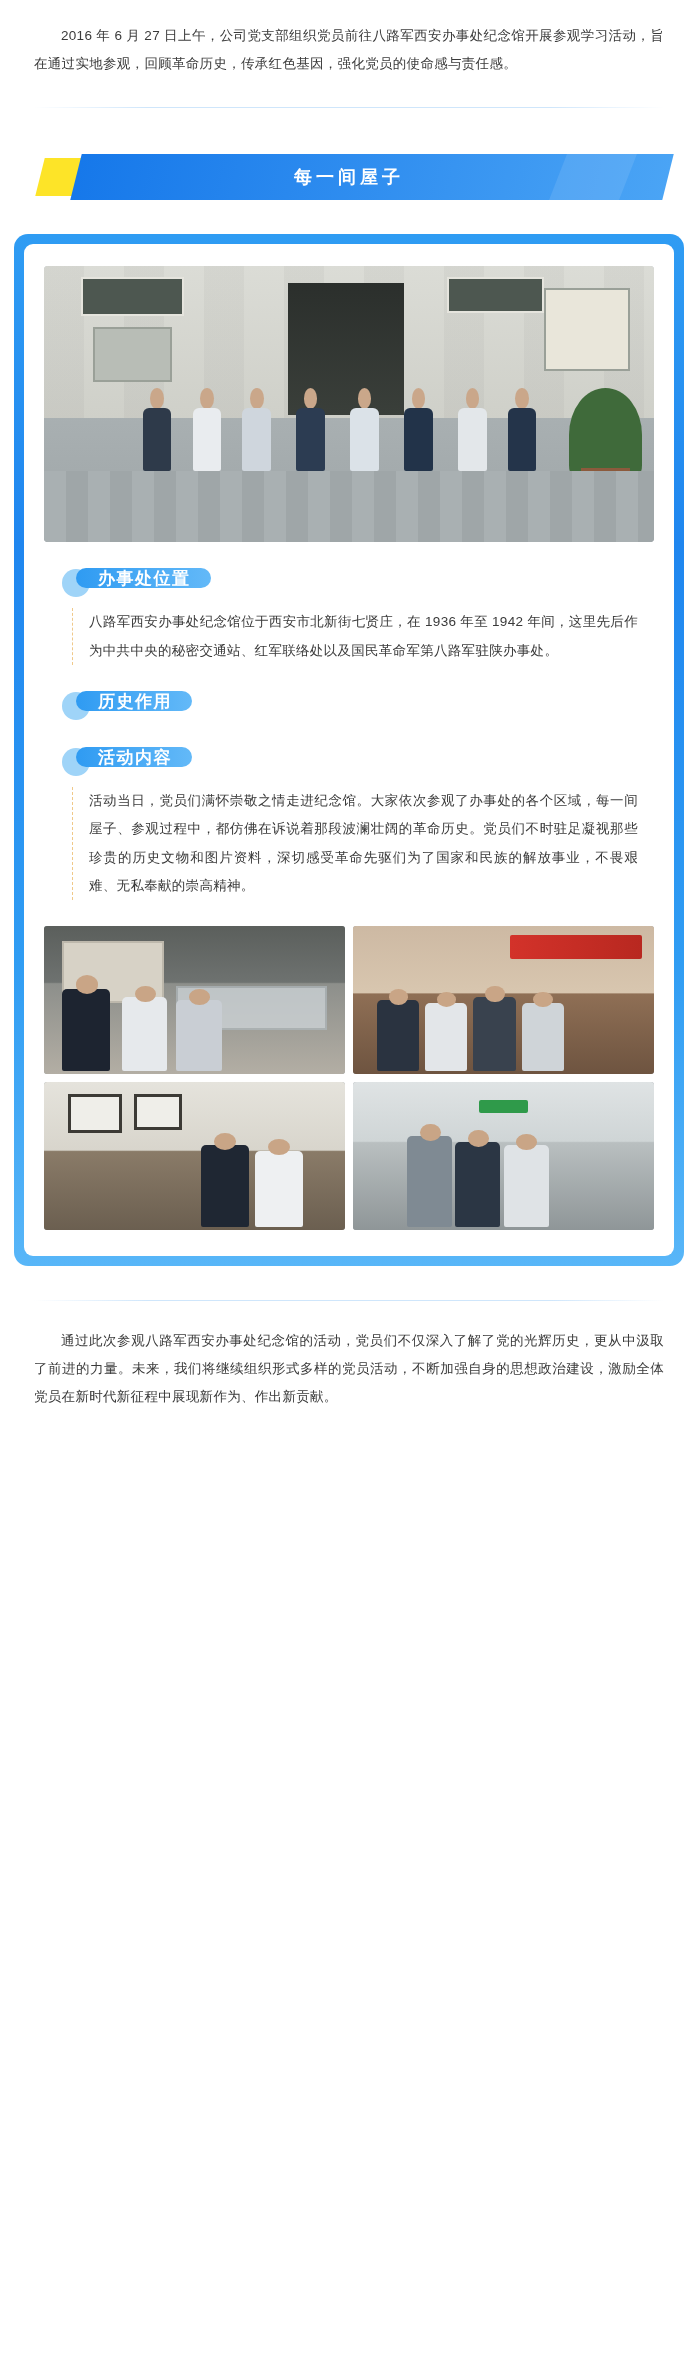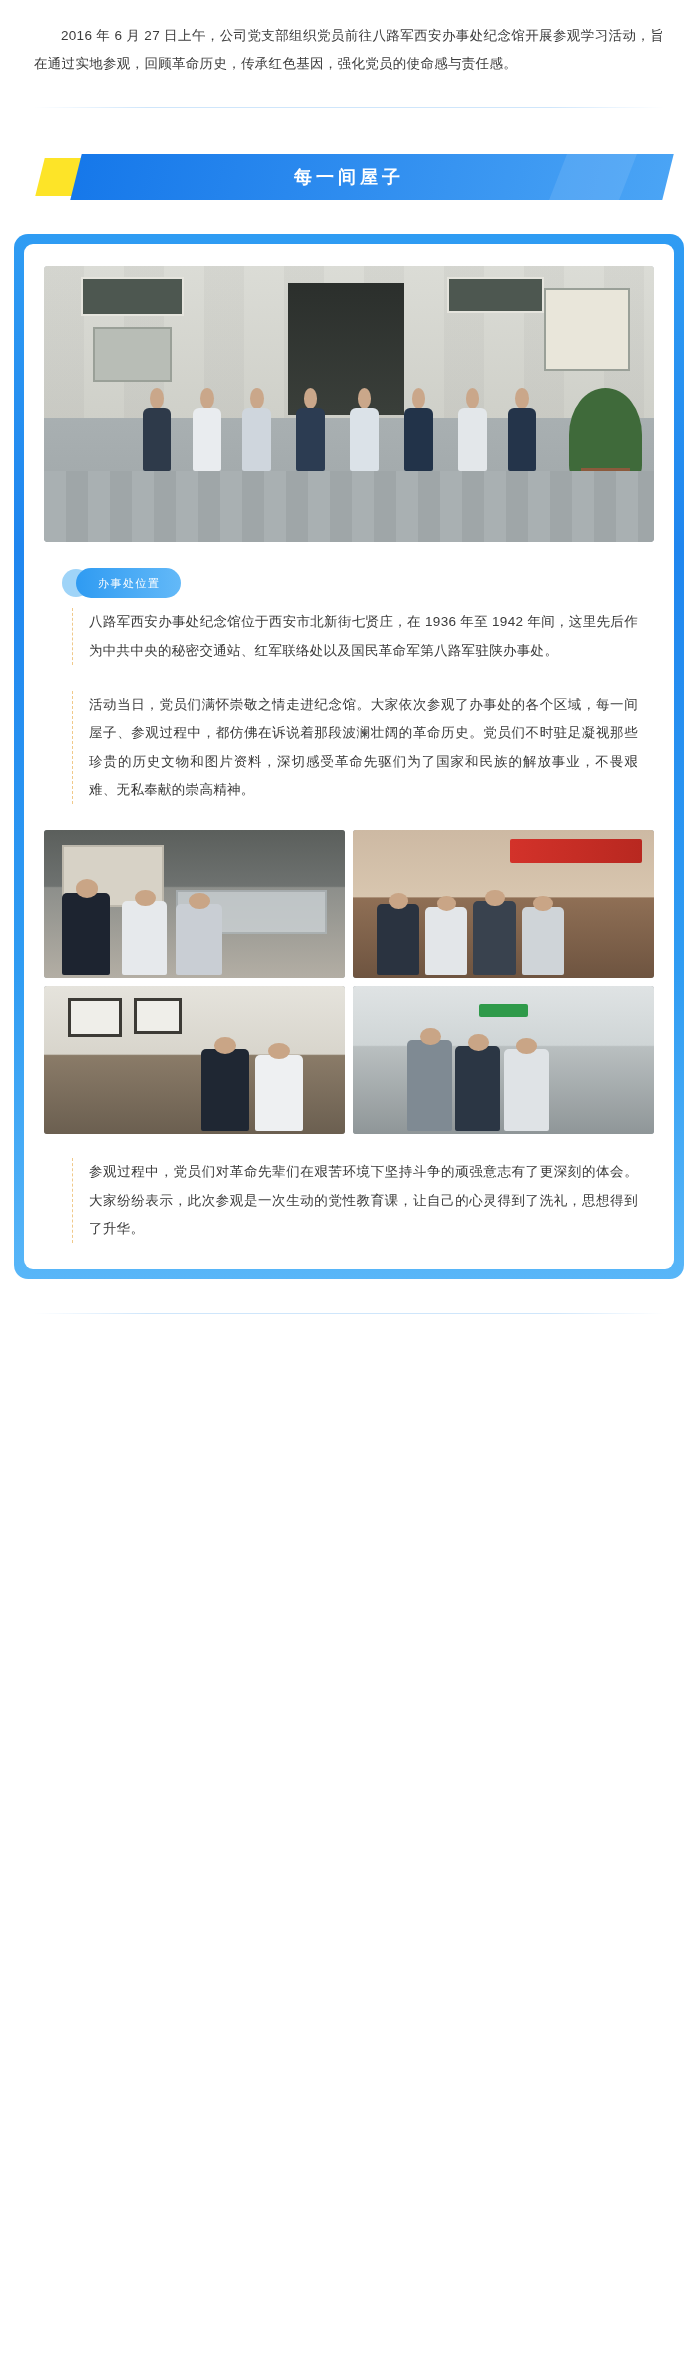--- a/index.html
+++ b/index.html
@@ -113,29 +113,29 @@
     content: "";
     position: absolute;
     left: 14px; top: 14px;
     width: 14px; height: 14px;
     background: #ffffff;
     opacity: 0.0;
   }
   .sec-pill {
     position: absolute;
     left: 14px; top: 0;
-    height: 30px;
+    height: 20px;
     padding: 0 20px 0 22px;
     background: linear-gradient(to right, #2f9bf2, #63b9f8);
     border-radius: 15px;
     display: flex;
     align-items: center;
     color: #fff;
-    font-size: 11px;
-    font-weight: normal;
+    font-size: 17px;
+    font-weight: bold;
     letter-spacing: 1.5px;
   }
   .sec-body {
     margin: 0 16px 0 28px;
     padding-left: 16px;
     border-left: 1px dashed #f0c98a;
   }
   .sec-body p {
     font-size: 13.5px;
     line-height: 2.1;
@@ -315,23 +315,31 @@
       <div class="sec-head">
         <div class="sec-circle"></div>
         <div class="sec-pill">办事处位置</div>
       </div>
       <div class="sec-body">
         <p>八路军西安办事处纪念馆位于西安市北新街七贤庄，在 1936 年至 1942 年间，这里先后作为中共中央的秘密交通站、红军联络处以及国民革命军第八路军驻陕办事处。</p>
       </div>
     </div>
 
     <div class="sec">
+      <div class="sec-head">
+        <div class="sec-circle"></div>
+        <div class="sec-pill">历史作用</div>
+      </div>
     </div>
 
     <div class="sec">
+      <div class="sec-head">
+        <div class="sec-circle"></div>
+        <div class="sec-pill">活动内容</div>
+      </div>
       <div class="sec-body">
         <p>活动当日，党员们满怀崇敬之情走进纪念馆。大家依次参观了办事处的各个区域，每一间屋子、参观过程中，都仿佛在诉说着那段波澜壮阔的革命历史。党员们不时驻足凝视那些珍贵的历史文物和图片资料，深切感受革命先驱们为了国家和民族的解放事业，不畏艰难、无私奉献的崇高精神。</p>
       </div>
     </div>
 
     <div class="grid">
       <div class="ph">
         <div class="sc sc1">
           <div class="panel"></div>
           <div class="case"></div>
@@ -384,22 +392,20 @@
           <div class="figure" style="left:34%;width:15%;height:58%;background:#2b3644;">
             <div class="fig-head" style="left:28%;top:-13%;width:46%;height:19%;"></div>
           </div>
           <div class="figure" style="left:50%;width:15%;height:56%;background:#dfe3e6;">
             <div class="fig-head" style="left:28%;top:-13%;width:46%;height:19%;"></div>
           </div>
         </div>
       </div>
     </div>
 
-    <div class="closing">
-      <p>参观过程中，党员们对革命先辈们在艰苦环境下坚持斗争的顽强意志有了更深刻的体会。大家纷纷表示，此次参观是一次生动的党性教育课，让自己的心灵得到了洗礼，思想得到了升华。</p>
-    </div>
 
   </div>
 </div>
 
 <div class="footer">
   <div class="footer-divider" style="margin-left:0;margin-right:0;"></div>
+  <p>通过此次参观八路军西安办事处纪念馆的活动，党员们不仅深入了解了党的光辉历史，更从中汲取了前进的力量。未来，我们将继续组织形式多样的党员活动，不断加强自身的思想政治建设，激励全体党员在新时代新征程中展现新作为、作出新贡献。</p>
 </div>
 
 </body></html>

